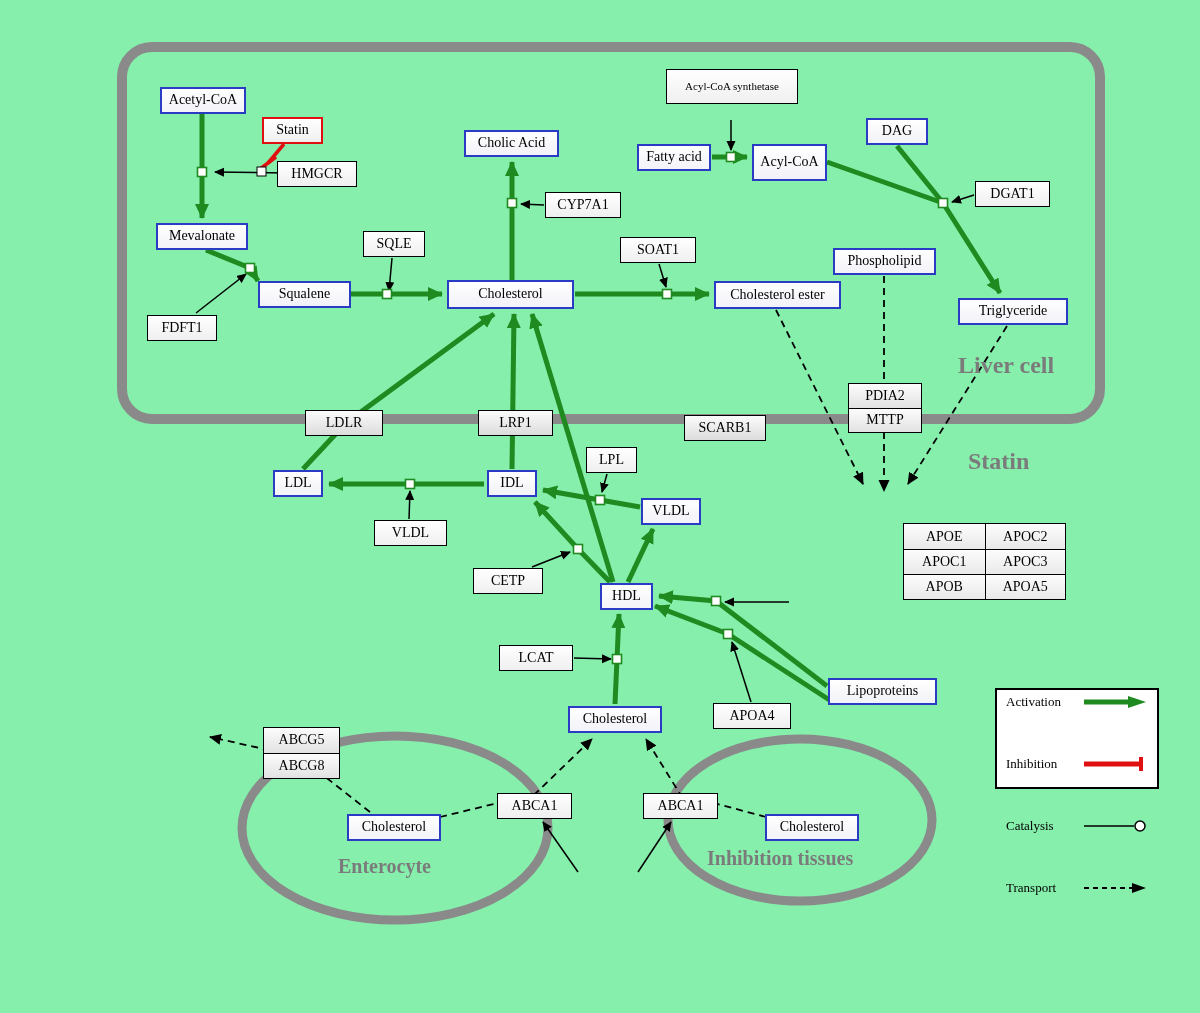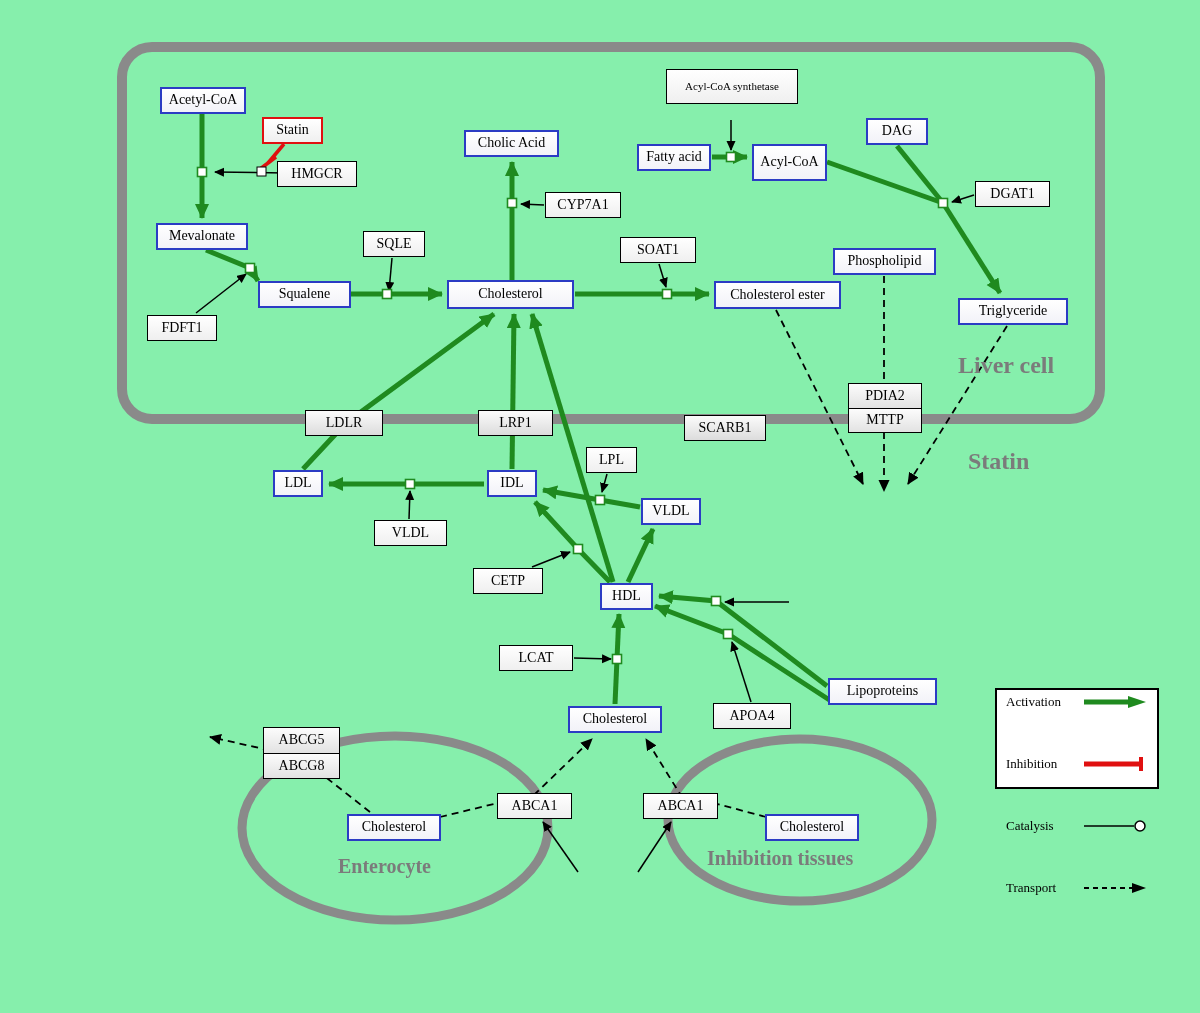--- a/index.html
+++ b/index.html
@@ -164,20 +164,28 @@
 
   <div class="stack" style="left:848px;top:383px;width:74px;height:50px">
     <div class="row">PDIA2</div>
     <div class="row">MTTP</div>
   </div>
   <div class="stack" style="left:263px;top:727px;width:77px;height:52px">
     <div class="row">ABCG5</div>
     <div class="row">ABCG8</div>
   </div>
 
+  <div class="apo" style="left:903px;top:523px;width:163px">
+    <div class="cell">APOE</div>
+    <div class="cell">APOC2</div>
+    <div class="cell">APOC1</div>
+    <div class="cell">APOC3</div>
+    <div class="cell">APOB</div>
+    <div class="cell">APOA5</div>
+  </div>
 
   <div class="clabel" style="left:958px;top:352px;font-size:24px">Liver cell</div>
   <div class="clabel" style="left:968px;top:448px;font-size:24px">Statin</div>
   <div class="clabel" style="left:338px;top:855px;font-size:20px">Enterocyte</div>
   <div class="clabel" style="left:707px;top:847px;font-size:20px">Inhibition tissues</div>
 
   <div class="legend">
     <div class="lrow">
       <span>Activation</span>
       <svg width="66" height="16">

